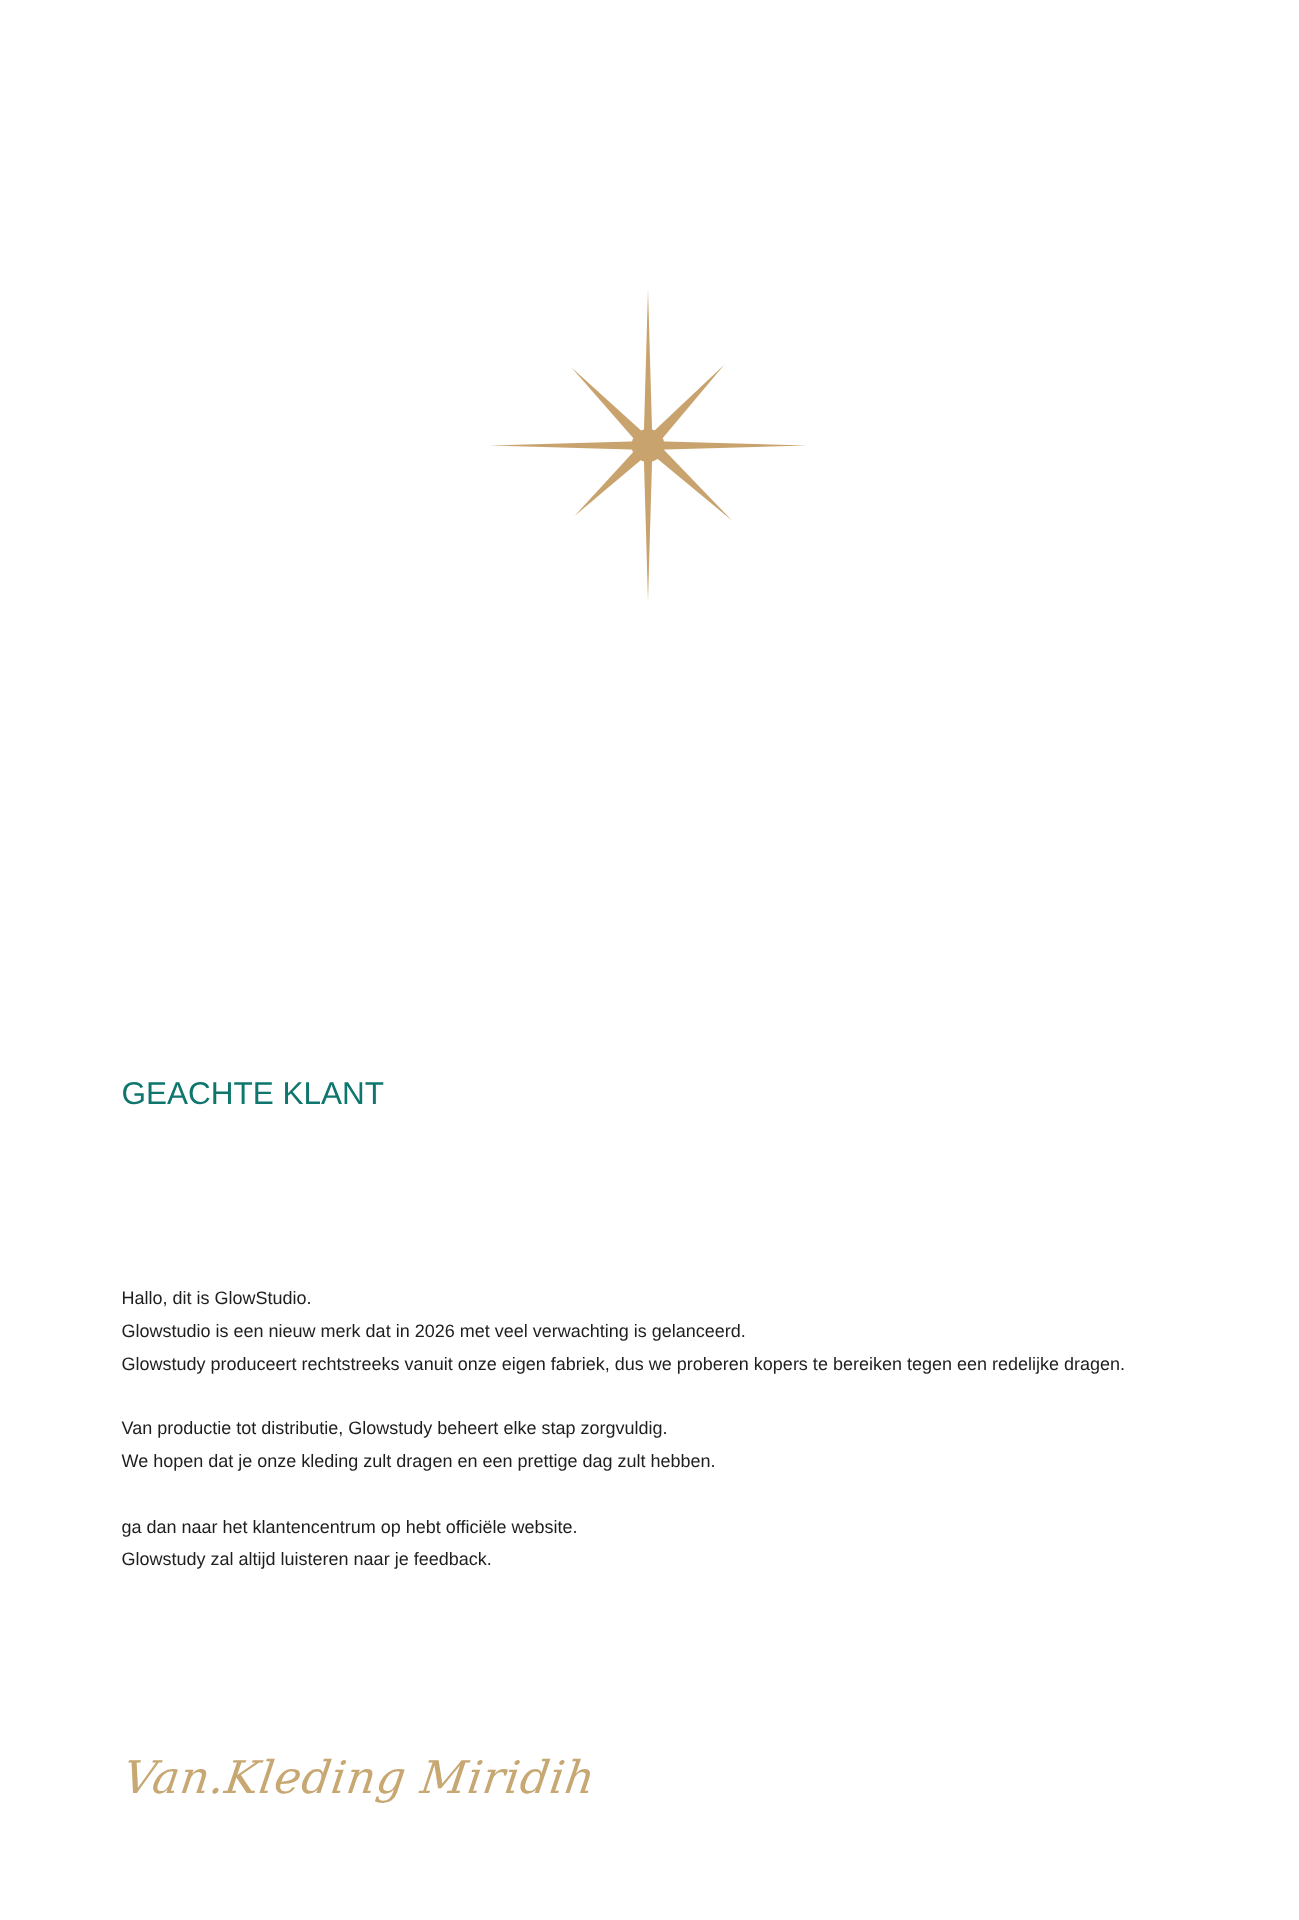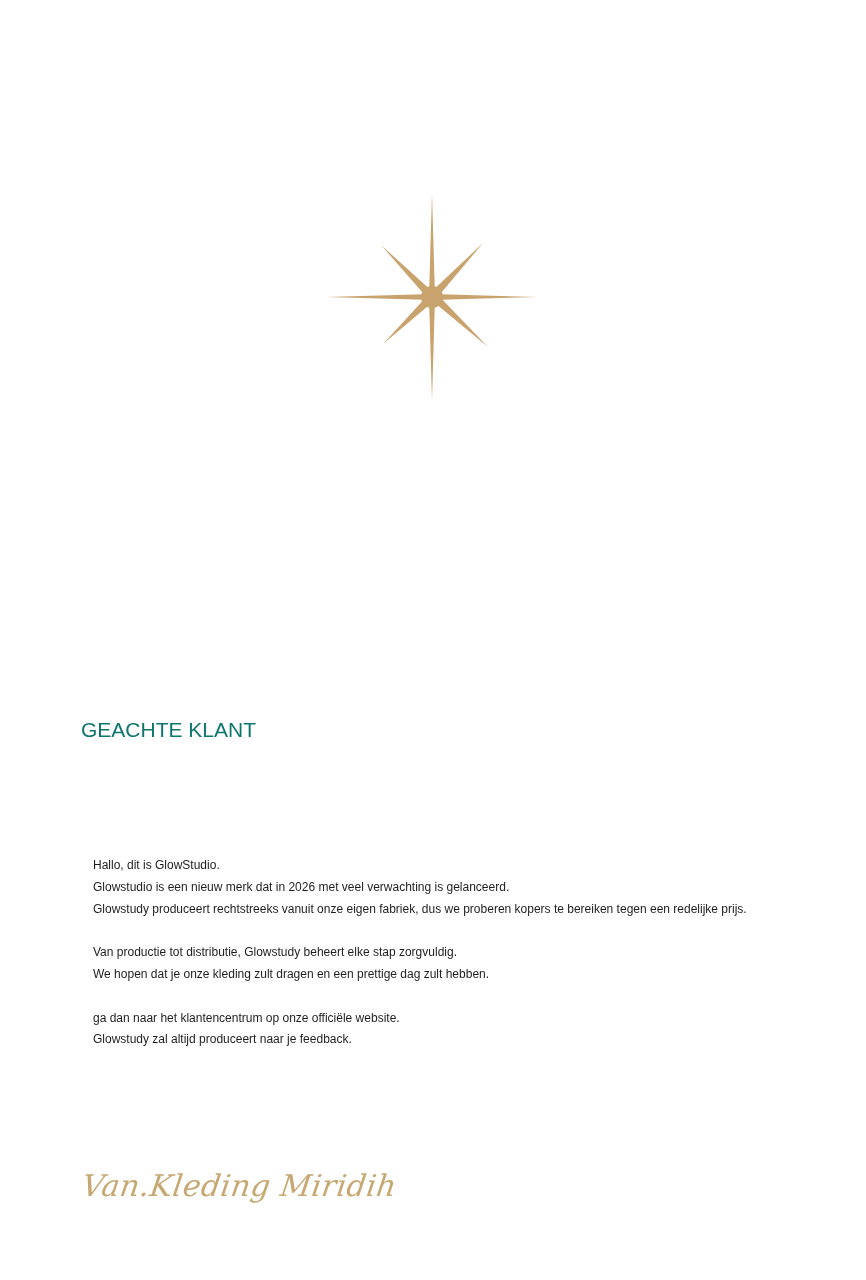--- a/index.html
+++ b/index.html
@@ -26,21 +26,20 @@
     color: #0f766e;
     margin: 0;
   }
   .body-text {
     position: absolute;
     left: 81px; top: 855px;
     width: 740px;
     font-size: 12px;
     line-height: 21.8px;
     color: #1e1e1e;
-    margin-left: 12px;
   }
   .para { margin: 0 0 21.8px 0; }
   .para .line { display: block; white-space: nowrap; }
   .signature {
     position: absolute;
     left: 80px; top: 1168px;
     font-family: "DejaVu Serif", "Liberation Serif", serif;
     font-style: italic;
     font-size: 30px;
     color: #c7a772;
@@ -69,25 +68,25 @@
     </g>
   </svg>
 </div>
 
 <h1 class="heading">GEACHTE KLANT</h1>
 
 <div class="body-text">
   <p class="para">
     <span class="line">Hallo, dit is GlowStudio.</span>
     <span class="line">Glowstudio is een nieuw merk dat in 2026 met veel verwachting is gelanceerd.</span>
-    <span class="line">Glowstudy produceert rechtstreeks vanuit onze eigen fabriek, dus we proberen kopers te bereiken tegen een redelijke prijs.</span>
+    <span class="line">Glowstudy produceert rechtstreeks vanuit onze eigen fabriek, dus we proberen kopers te bereiken tegen een redelijke dragen.</span>
   </p>
   <p class="para">
     <span class="line">Van productie tot distributie, Glowstudy beheert elke stap zorgvuldig.</span>
     <span class="line">We hopen dat je onze kleding zult dragen en een prettige dag zult hebben.</span>
   </p>
   <p class="para">
-    <span class="line">ga dan naar het klantencentrum op onze officiële website.</span>
-    <span class="line">Glowstudy zal altijd produceert naar je feedback.</span>
+    <span class="line">ga dan naar het klantencentrum op hebt officiële website.</span>
+    <span class="line">Glowstudy zal altijd luisteren naar je feedback.</span>
   </p>
 </div>
 
 <div class="signature">Van.Kleding Miridih</div>
 
 </body></html>

